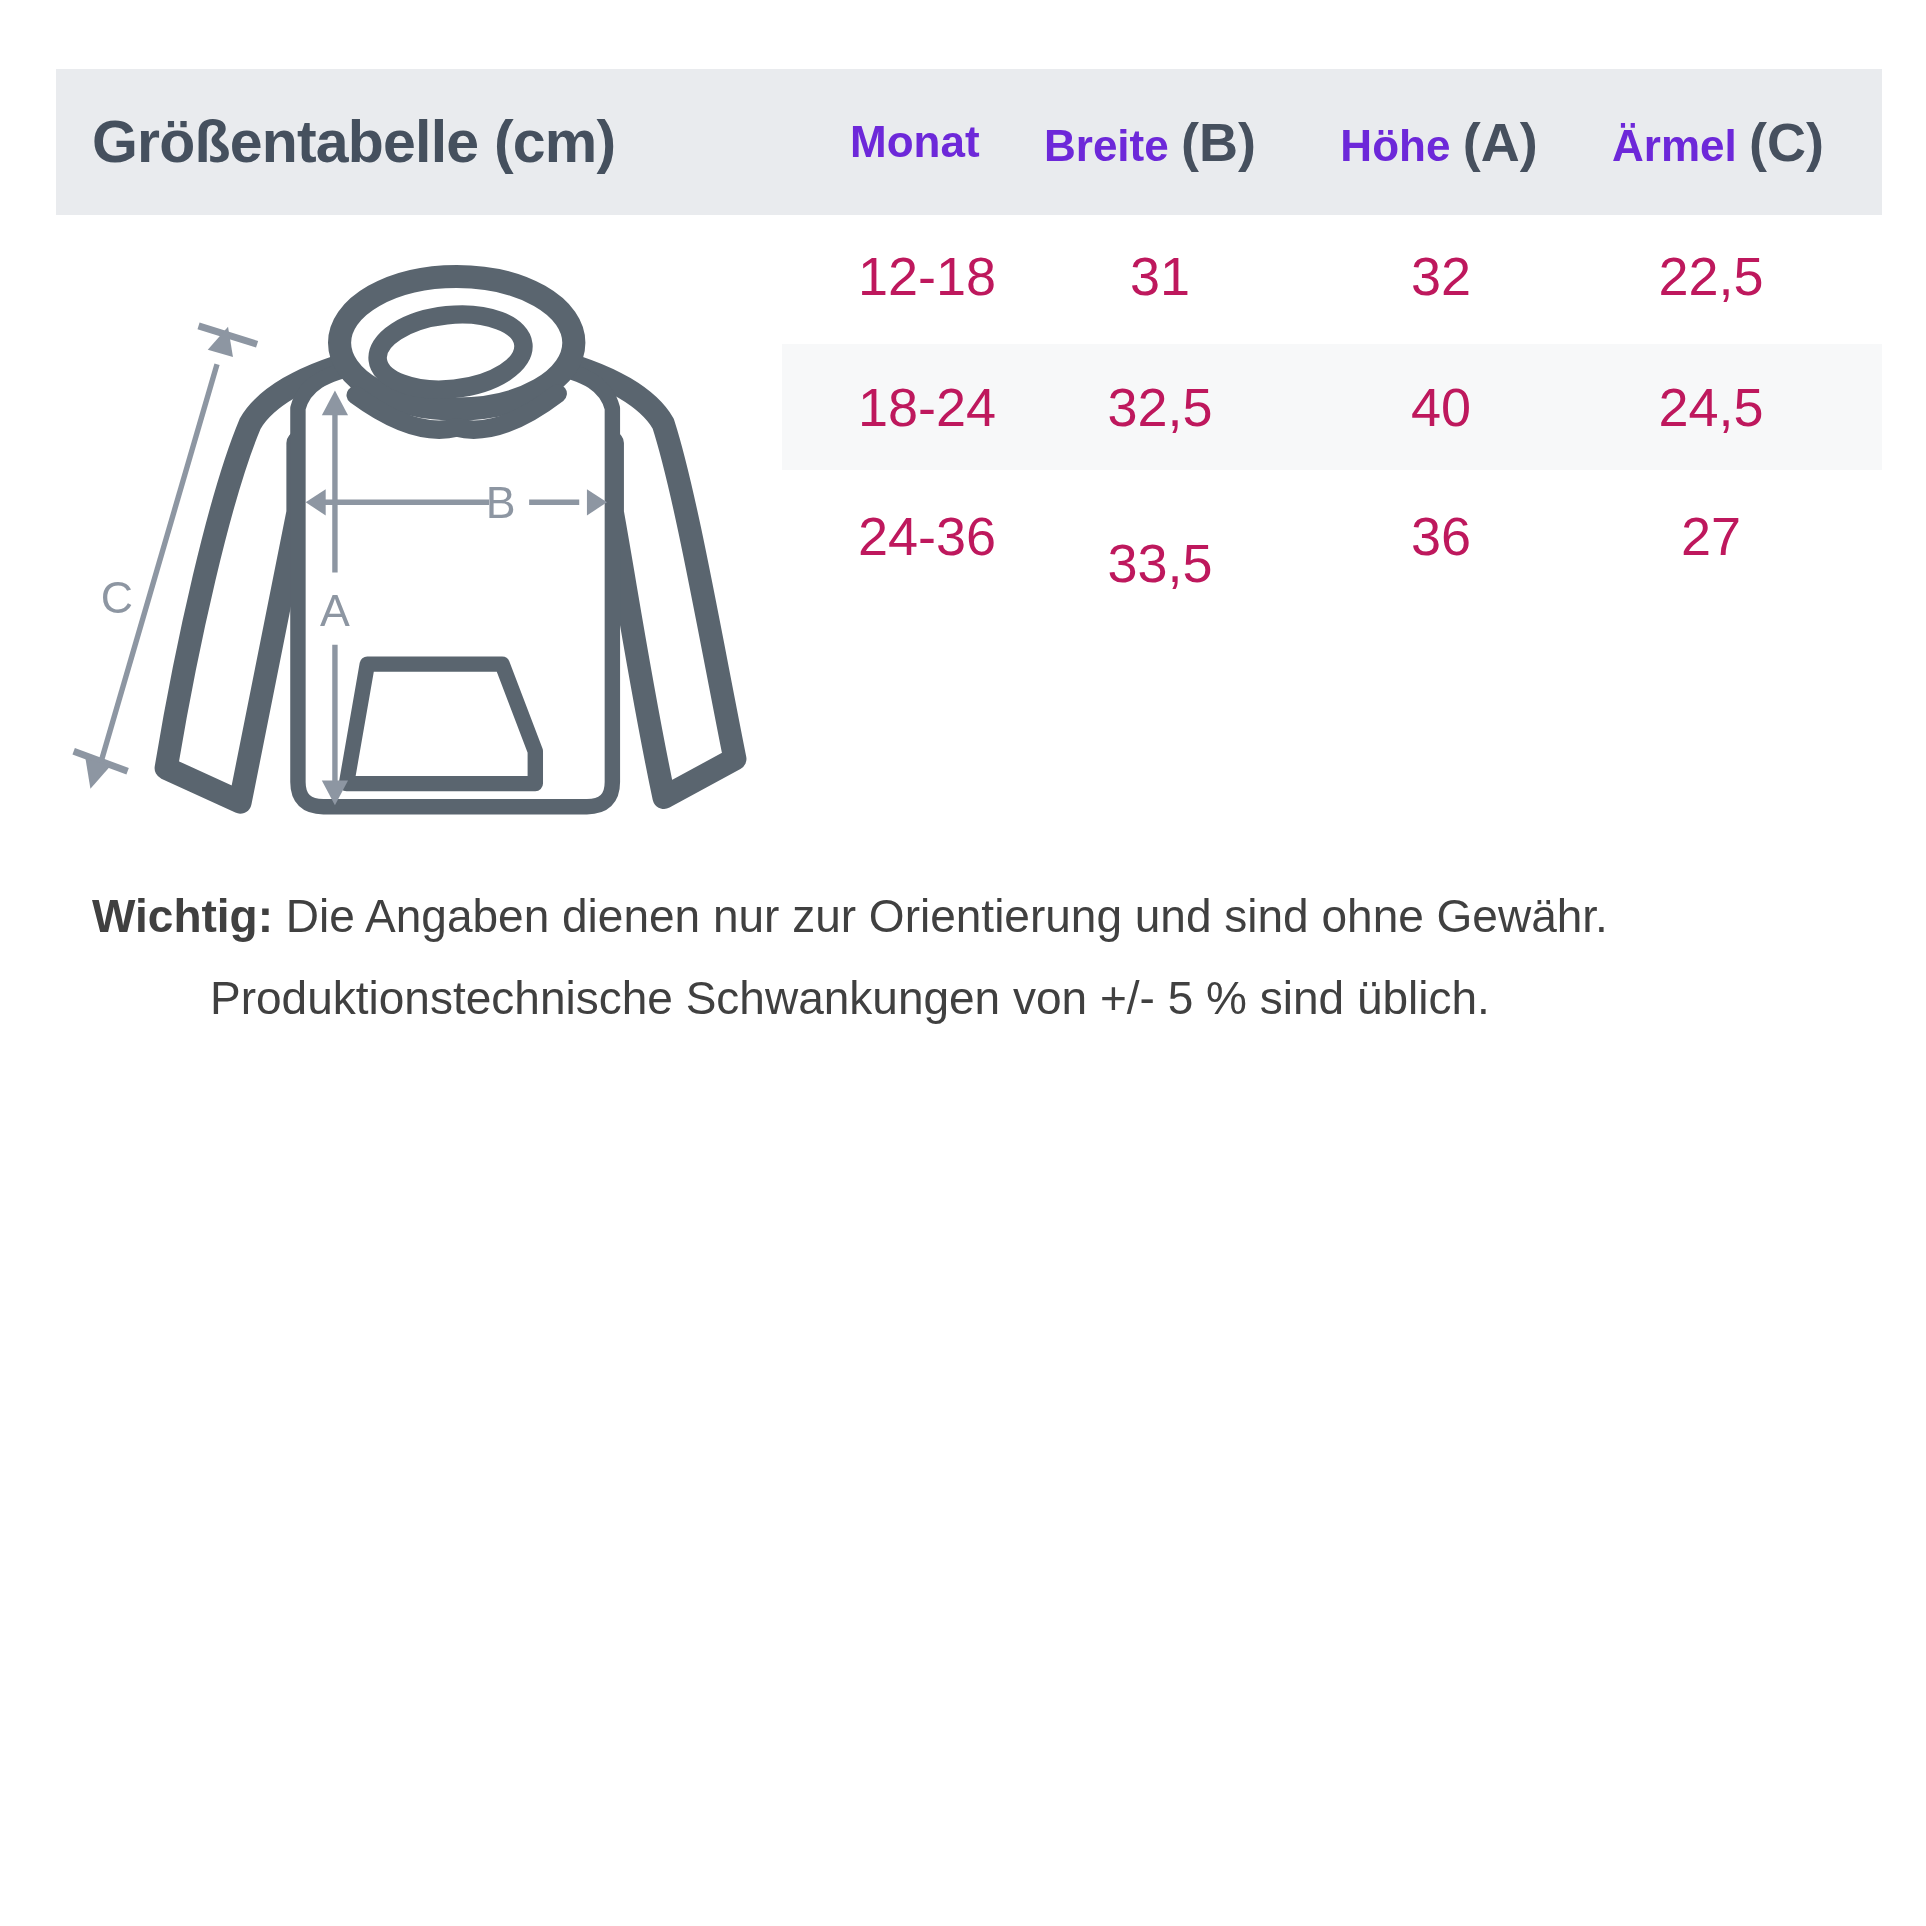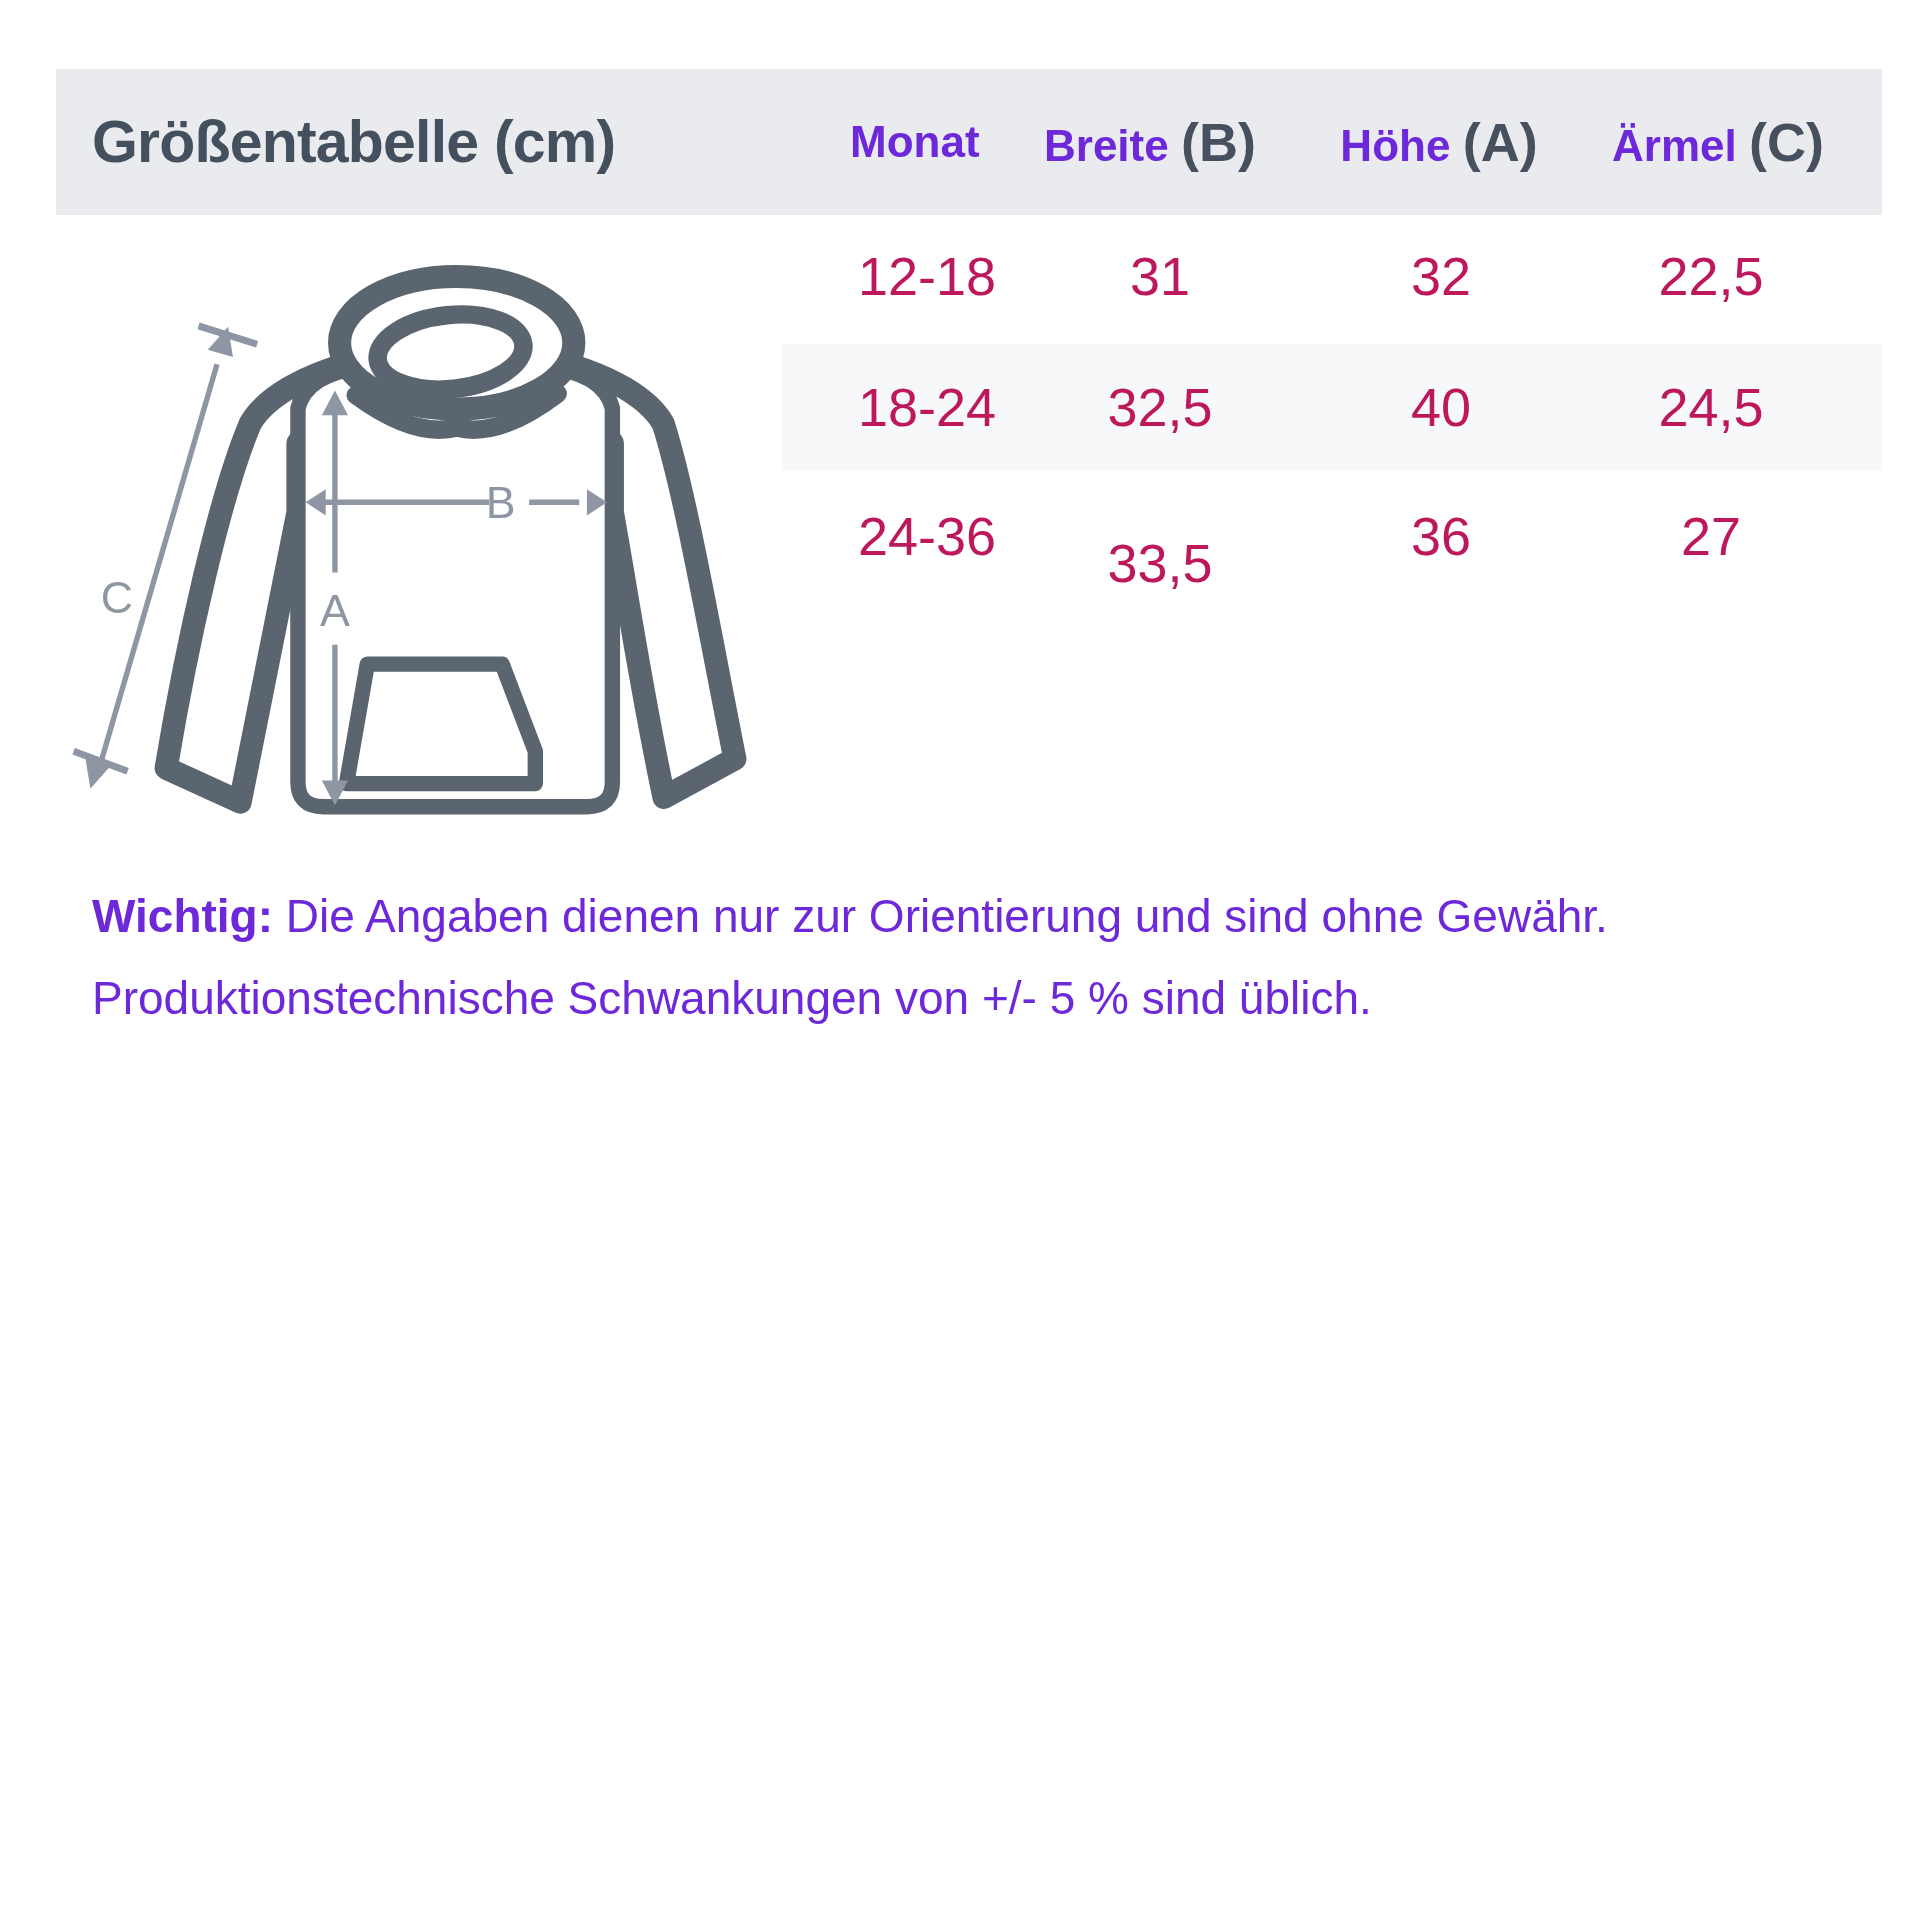--- a/index.html
+++ b/index.html
@@ -3,20 +3,21 @@
 <meta charset="utf-8">
 <style>
   html,body{margin:0;padding:0;background:#ffffff;}
   .canvas{
     position:relative;
     width:1926px;
     height:1926px;
     background:#ffffff;
     font-family:"Liberation Sans","DejaVu Sans",sans-serif;
     overflow:hidden;
+    text-align:center;
   }
   .header-band{
     position:absolute;
     left:56px; top:69px;
     width:1826px; height:146px;
     background:#e9ebee;
   }
   .title{
     position:absolute;
     left:92px; top:69px; height:146px;
@@ -48,21 +49,21 @@
     white-space:nowrap;
   }
   .hoodie-figure{
     position:absolute;
     left:69px; top:258px;
     width:686px; height:578px;
   }
   .note{
     position:absolute;
     left:92px; top:875px;
-    font-size:46px; line-height:82px; color:#6d28d9;
+    font-size:46px; line-height:82px; color:#404040;
     white-space:nowrap;
   }
   .note .bold{font-weight:bold;}
 </style>
 </head>
 <body>
 
 <div class="canvas">
 
   <div class="header-band"></div>

